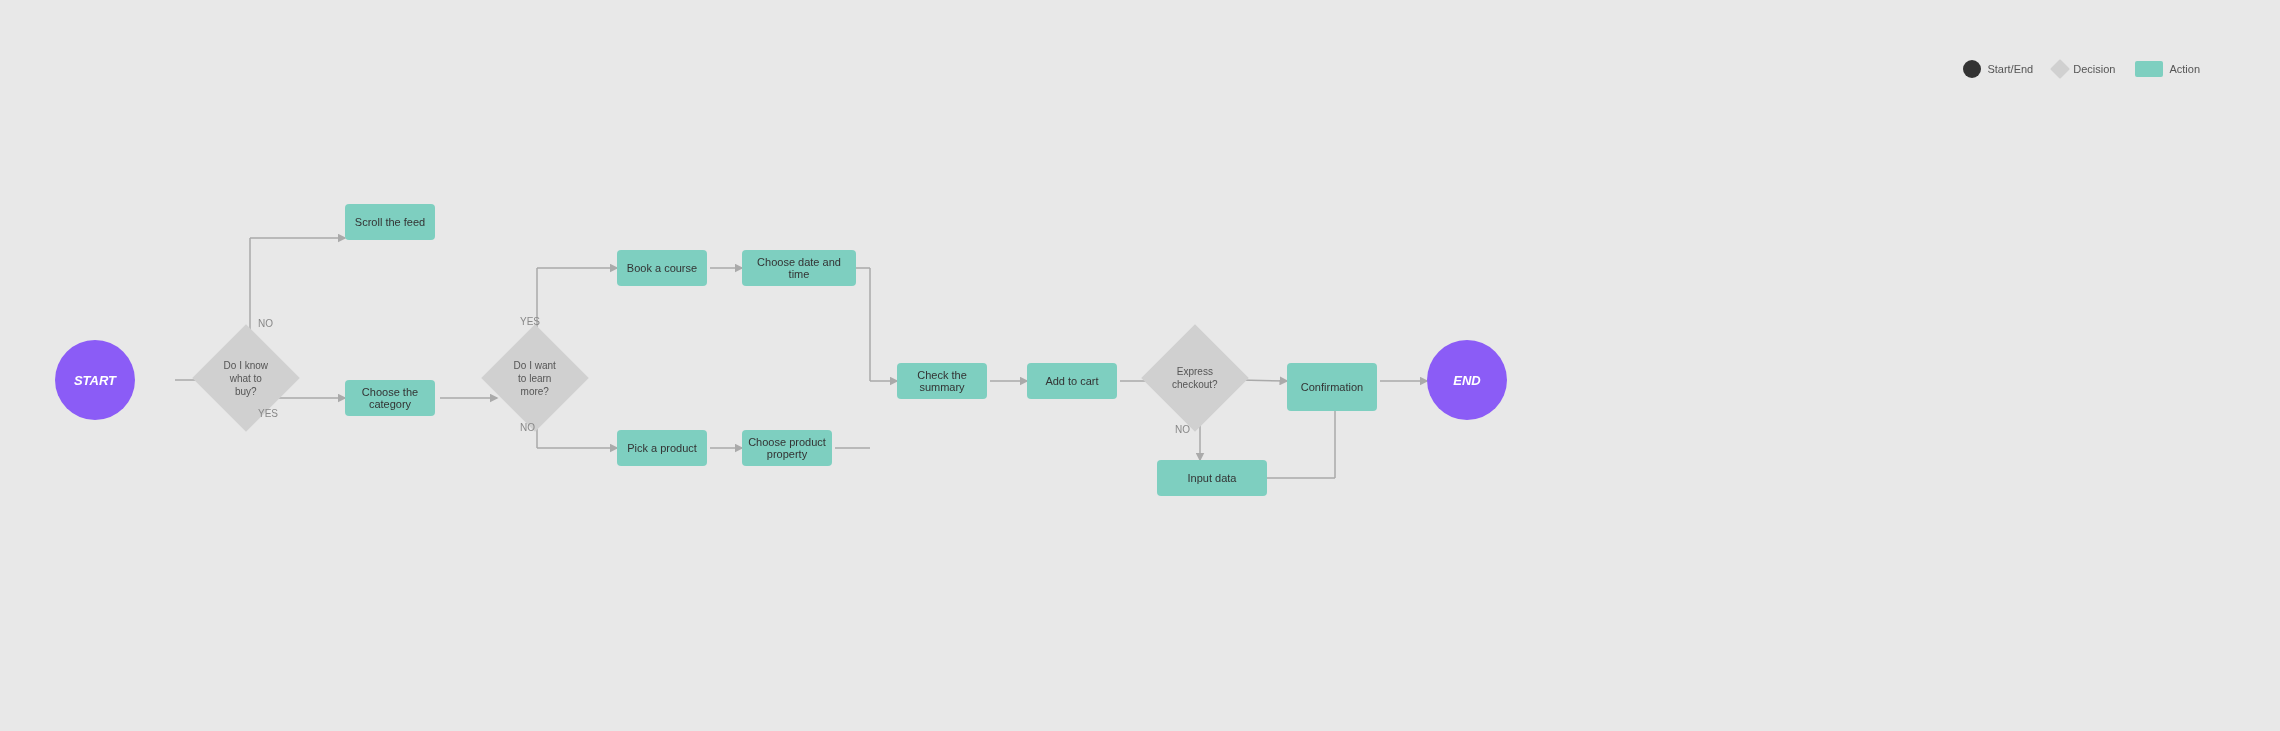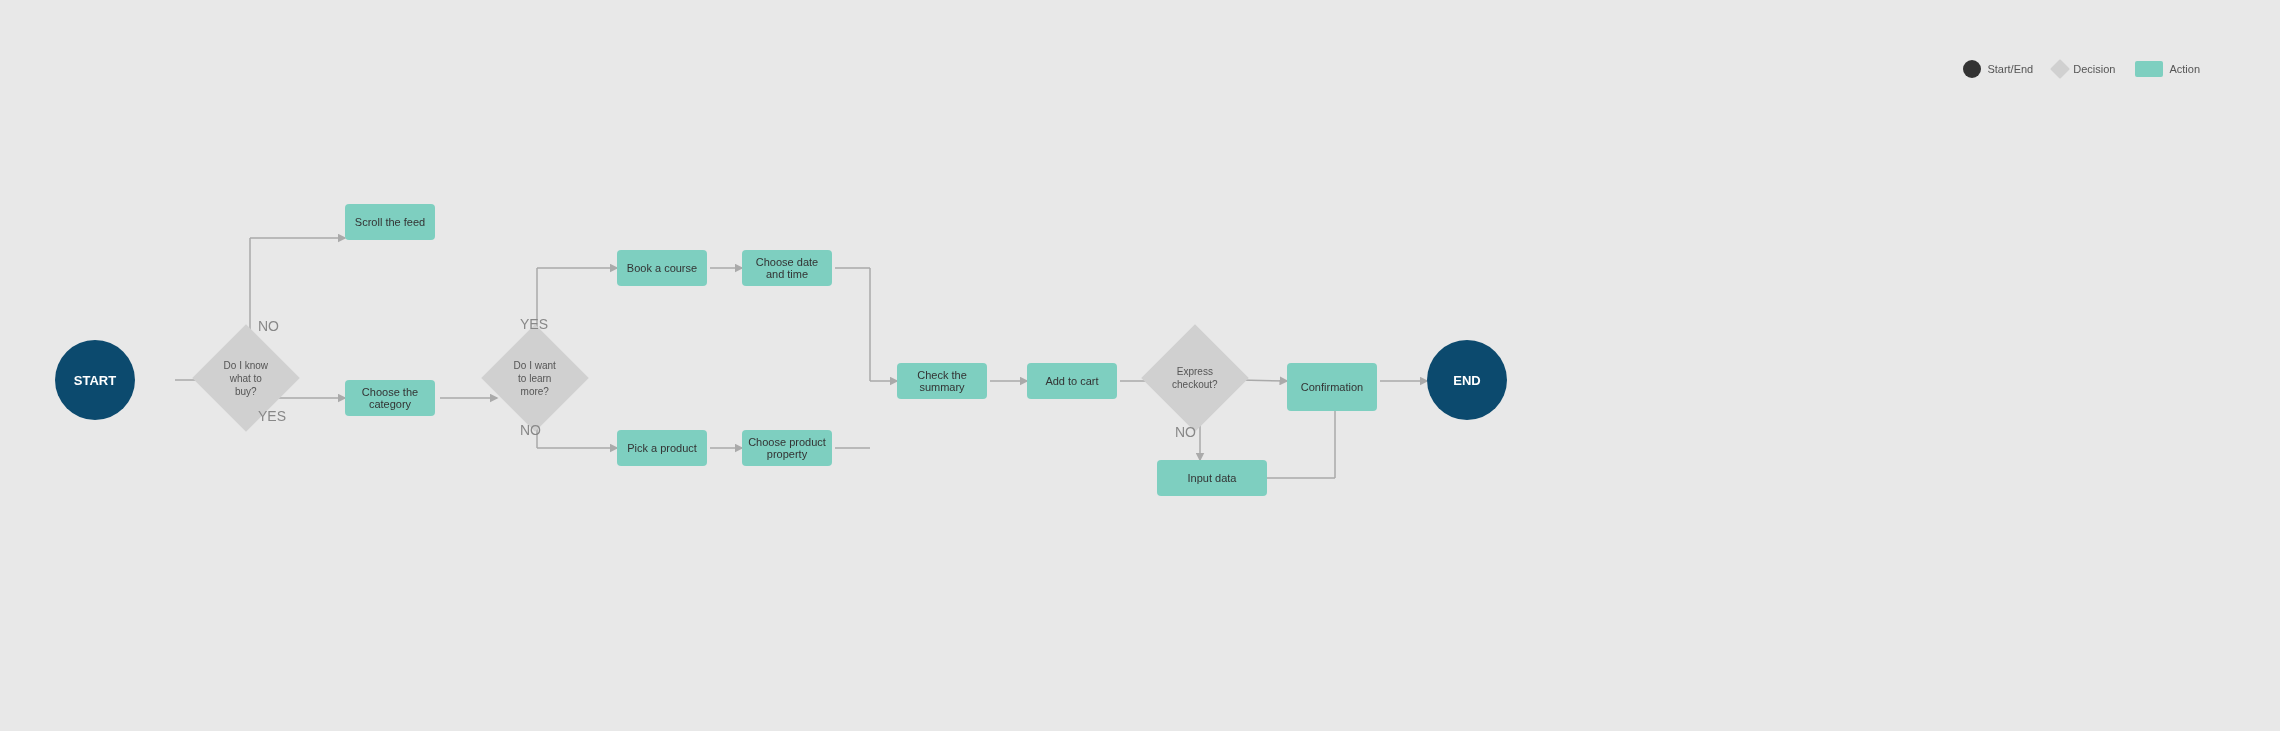--- a/index.html
+++ b/index.html
@@ -25,24 +25,25 @@
     }
     .node {
       position: absolute;
       display: flex;
       align-items: center;
       justify-content: center;
       text-align: center;
     }
     .node-circle {
       border-radius: 50%;
-      background: #0c4a6e;
+      background: #8b5cf6;
       color: #fff;
       font-size: 13px;
       font-weight: bold;
+      font-style: italic;
     }
     .node-action {
       background: #7ecfc0;
       border-radius: 4px;
       font-size: 11px;
       color: #333;
       padding: 4px;
     }
     .node-decision {
       background: #d0d0d0;
@@ -51,21 +52,21 @@
     }
     .node-decision .label {
       transform: rotate(-45deg);
       font-size: 10px;
       color: #555;
       text-align: center;
       line-height: 1.3;
     }
     .label-text {
       position: absolute;
-      font-size: 14px;
+      font-size: 10px;
       color: #888;
       pointer-events: none;
     }
     
     .legend {
       position: absolute;
       top: 60px;
       right: 80px;
       display: flex;
       align-items: center;
@@ -177,21 +178,21 @@
   </div>
 
   <div class="label-text" style="left:520px;top:316px;">YES</div>
 
   <div class="label-text" style="left:520px;top:422px;">NO</div>
 
   <div class="node node-action" style="left:617px;top:250px;width:90px;height:36px;">
     <span>Book a course</span>
   </div>
 
-  <div class="node node-action" style="left:742px;top:250px;width:90px;height:36px;">
+  <div class="node node-action" style="left:742px;top:250px;width:114px;height:36px;">
     <span>Choose date and time</span>
   </div>
 
   <div class="node node-action" style="left:617px;top:430px;width:90px;height:36px;">
     <span>Pick a product</span>
   </div>
 
   <div class="node node-action" style="left:742px;top:430px;width:90px;height:36px;">
     <span>Choose product property</span>
   </div>

